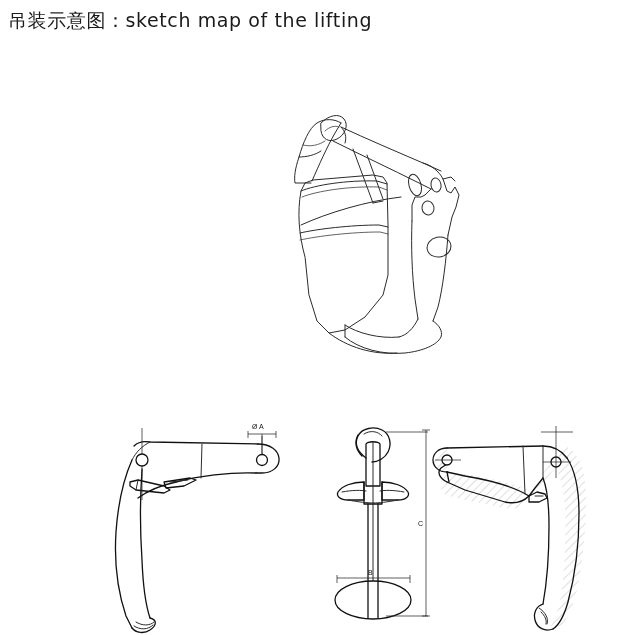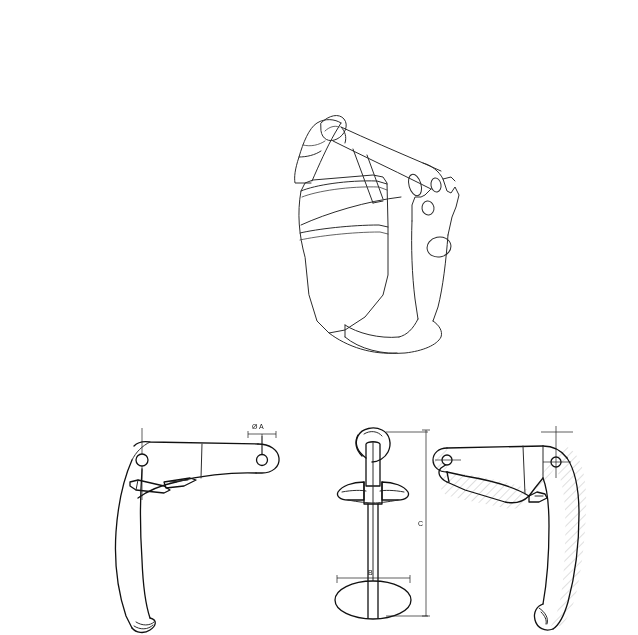--- a/index.html
+++ b/index.html
@@ -51,20 +51,21 @@
     font-family: "Liberation Sans", sans-serif;
     font-size: 7px;
     fill: #111111;
   }
 </style>
 </head>
 <body>
 
 <div id="page">
 
+  <div id="title">吊装示意图：sketch map of the lifting</div>
 
   <div class="figure" id="fig-main">
     <svg width="230" height="285" viewBox="0 0 230 285">
 
       <path class="ln" d="M 50 172 C 44 150 42 128 46 106 L 50 98 L 58 95
                            L 118 90 L 128 92 L 132 98 L 133 140
                            L 133 190 L 128 210 L 110 232 L 90 245
                            L 74 248 L 62 236 L 54 210 Z"></path>
 
       <path class="ln" d="M 46 106 C 60 100 92 95 122 96 L 132 99"></path>

